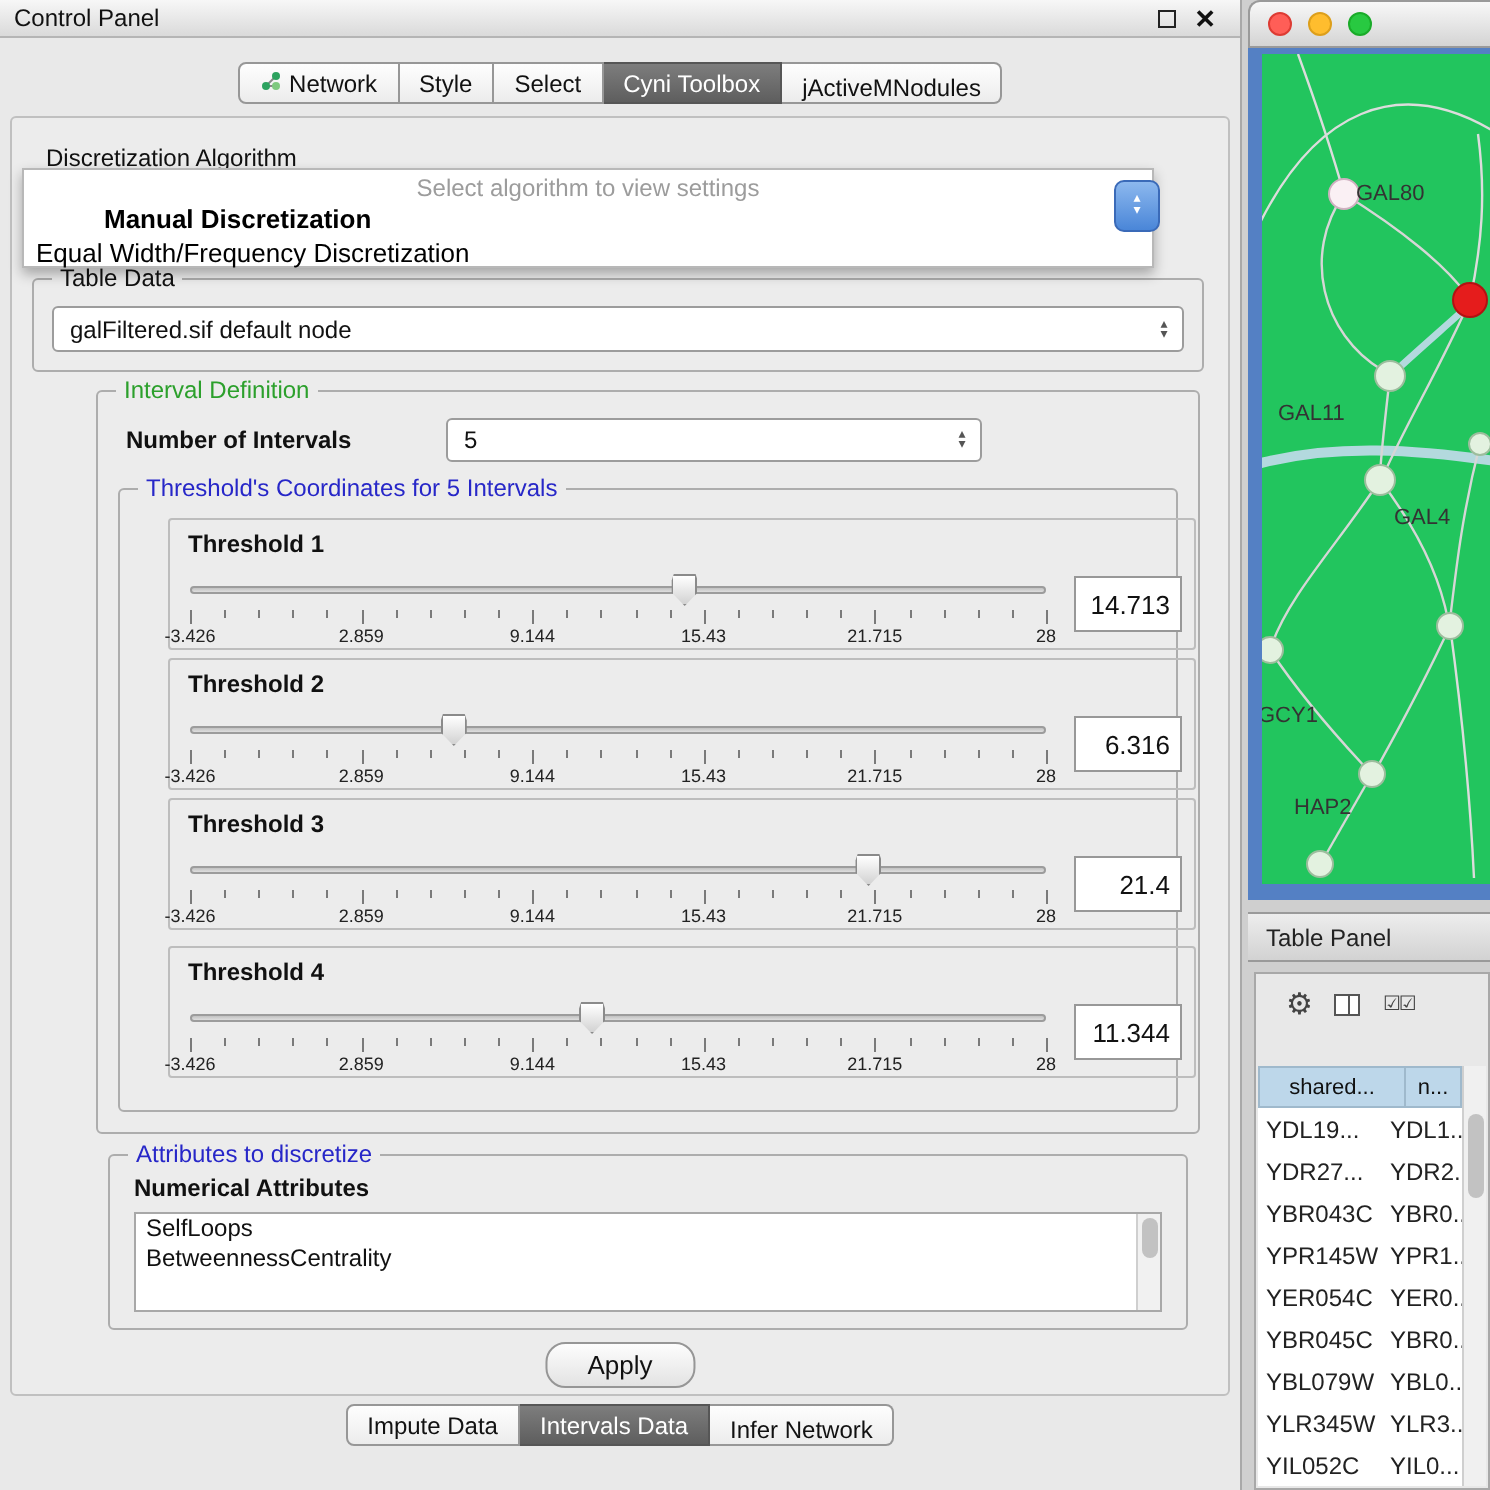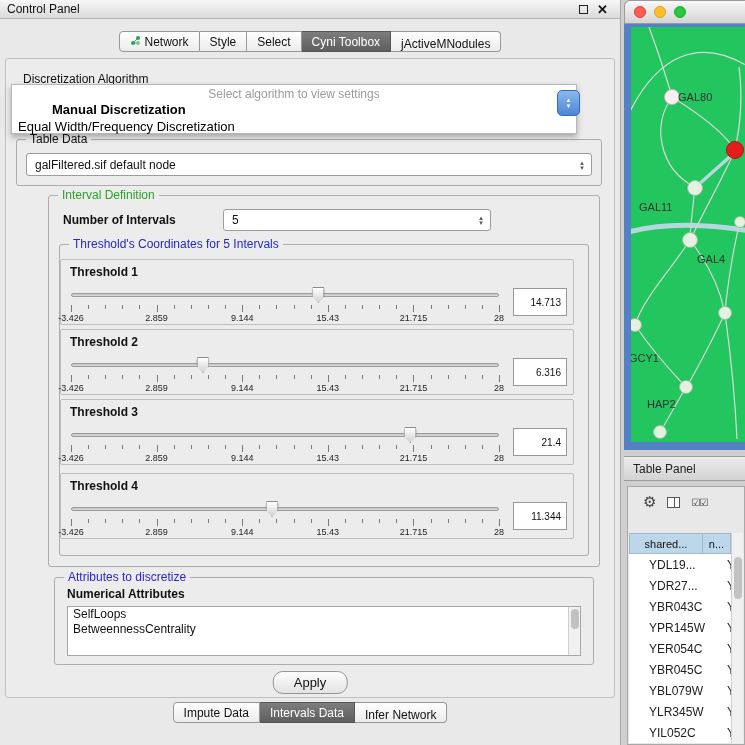--- a/index.html
+++ b/index.html
@@ -40,35 +40,35 @@
   .popup .opt.first{font-weight:bold;padding-left:40px;}
   .blue-cap{position:absolute;left:551px;top:31px;width:23px;height:26px;border-radius:5px;z-index:60;
             background:linear-gradient(#8cb8ee,#4a86d8);border:1px solid #3a6ab8;color:#fff;
             display:flex;flex-direction:column;align-items:center;justify-content:center;font-size:7px;line-height:6px;}
   .combo{position:absolute;background:#fff;border:1px solid #9c9c9c;border-radius:3px;font-size:12px;display:flex;align-items:center;}
   .combo .text{flex:1;padding-left:8px;white-space:nowrap;overflow:hidden;}
   .stepper{width:16px;display:flex;flex-direction:column;align-items:center;justify-content:center;color:#555;font-size:7px;line-height:5px;padding-right:2px;}
   .bold{font-weight:bold;}
   .lbl{position:absolute;font-size:12px;color:#111;}
   
-  .thr-panel{position:absolute;left:0;width:514px;height:66px;border:1px solid #bdbdbd;border-radius:2px;}
+  .thr-panel{position:absolute;left:24px;width:514px;height:66px;border:1px solid #bdbdbd;border-radius:2px;}
   .thr-label{position:absolute;left:9px;top:5px;font-size:12px;font-weight:bold;}
   .thr-row{position:absolute;left:8px;right:6px;top:26px;display:flex;align-items:flex-start;}
   .slider-wrap{flex:1;margin-right:12px;position:relative;}
   .track-area{position:relative;height:18px;}
   .slider-track{position:absolute;left:2px;right:2px;top:7px;height:4px;background:linear-gradient(#c2c2c2,#dedede);border:1px solid #9c9c9c;border-radius:2px;}
   .slider-thumb{position:absolute;top:1px;width:13px;height:16px;transform:translateX(-50%);
                 background:linear-gradient(#ffffff,#d2d2d2);border:1px solid #8a8a8a;
                 clip-path:polygon(8% 0,92% 0,100% 20%,100% 58%,50% 100%,0 58%,0 20%);}
   .slider-ticks{position:relative;height:9px;margin:0 2px;}
   .tick{position:absolute;top:1px;width:1px;height:4px;background:#7a7a7a;}
   .tick.major{height:7px;}
   .slider-labels{position:relative;height:11px;margin:0 2px;font-size:9px;color:#222;}
   .slider-labels span{position:absolute;top:0;transform:translateX(-50%);white-space:nowrap;}
-  .value-box{width:54px;height:28px;background:#fff;border:1px solid #989898;font-size:10px;
+  .value-box{width:54px;height:28px;background:#fff;border:1px solid #989898;font-size:13px;
              display:flex;align-items:center;justify-content:flex-end;padding-right:5px;margin-top:2px;}
   
   .listbox{position:absolute;left:12px;right:12px;top:28px;height:50px;background:#fff;border:1px solid #a8a8a8;overflow:hidden;}
   .listbox .item{font-size:12px;line-height:15px;padding-left:5px;white-space:nowrap;}
   .vscroll{position:absolute;right:0;top:0;bottom:0;width:12px;background:#f1f1f1;border-left:1px solid #cfcfcf;}
   .vscroll .thumb{position:absolute;left:2px;width:8px;background:#c2c2c2;border-radius:4px;}
   .apply-btn{position:absolute;left:50%;transform:translateX(-50%);top:612px;padding:3px 20px;font-size:13px;
              background:linear-gradient(#fdfdfd,#e3e3e3);border:1px solid #969696;border-radius:10px;color:#111;}
   
   .network-window{position:absolute;left:624px;top:0;width:121px;height:450px;}
@@ -95,21 +95,21 @@
   .gear{font-size:15px;color:#444;}
   .columns-icon{width:13px;height:11px;border:1px solid #555;position:relative;background:#fff;}
   .columns-icon .mid{position:absolute;left:6px;top:0;bottom:0;width:1px;background:#555;}
   .checks{font-size:10px;color:#444;letter-spacing:-1px;}
   .tp-header-row{position:absolute;left:1px;right:13px;top:46px;height:21px;display:flex;}
   .tp-hcell{background:#bdd7ea;border:1px solid #9fb9cc;font-size:11px;display:flex;align-items:center;justify-content:center;overflow:hidden;}
   .tp-hcell.c1{width:74px;}
   .tp-hcell.c2{flex:1;border-left:none;}
   .tp-rows{position:absolute;left:1px;right:13px;top:67px;bottom:1px;background:#fff;overflow:hidden;}
   .tp-row{height:21px;display:flex;align-items:center;font-size:12px;color:#222;}
-  .tp-cell{overflow:hidden;white-space:nowrap;padding-left:4px;margin-left:16px;}
+  .tp-cell{overflow:hidden;white-space:nowrap;padding-left:4px;}
   .tp-cell.c1{width:62px;}
   .tp-cell.c2{flex:1;}
   .tp-scroll{position:absolute;right:1px;top:46px;bottom:1px;width:12px;background:#f0f0f0;border-left:1px solid #cfcfcf;}
   .tp-scroll .thumb{position:absolute;left:2px;top:24px;width:8px;height:42px;background:#c2c2c2;border-radius:4px;}
 </style>
 </head>
 <body>
 
 <div class="control-window">
   <div class="titlebar">

